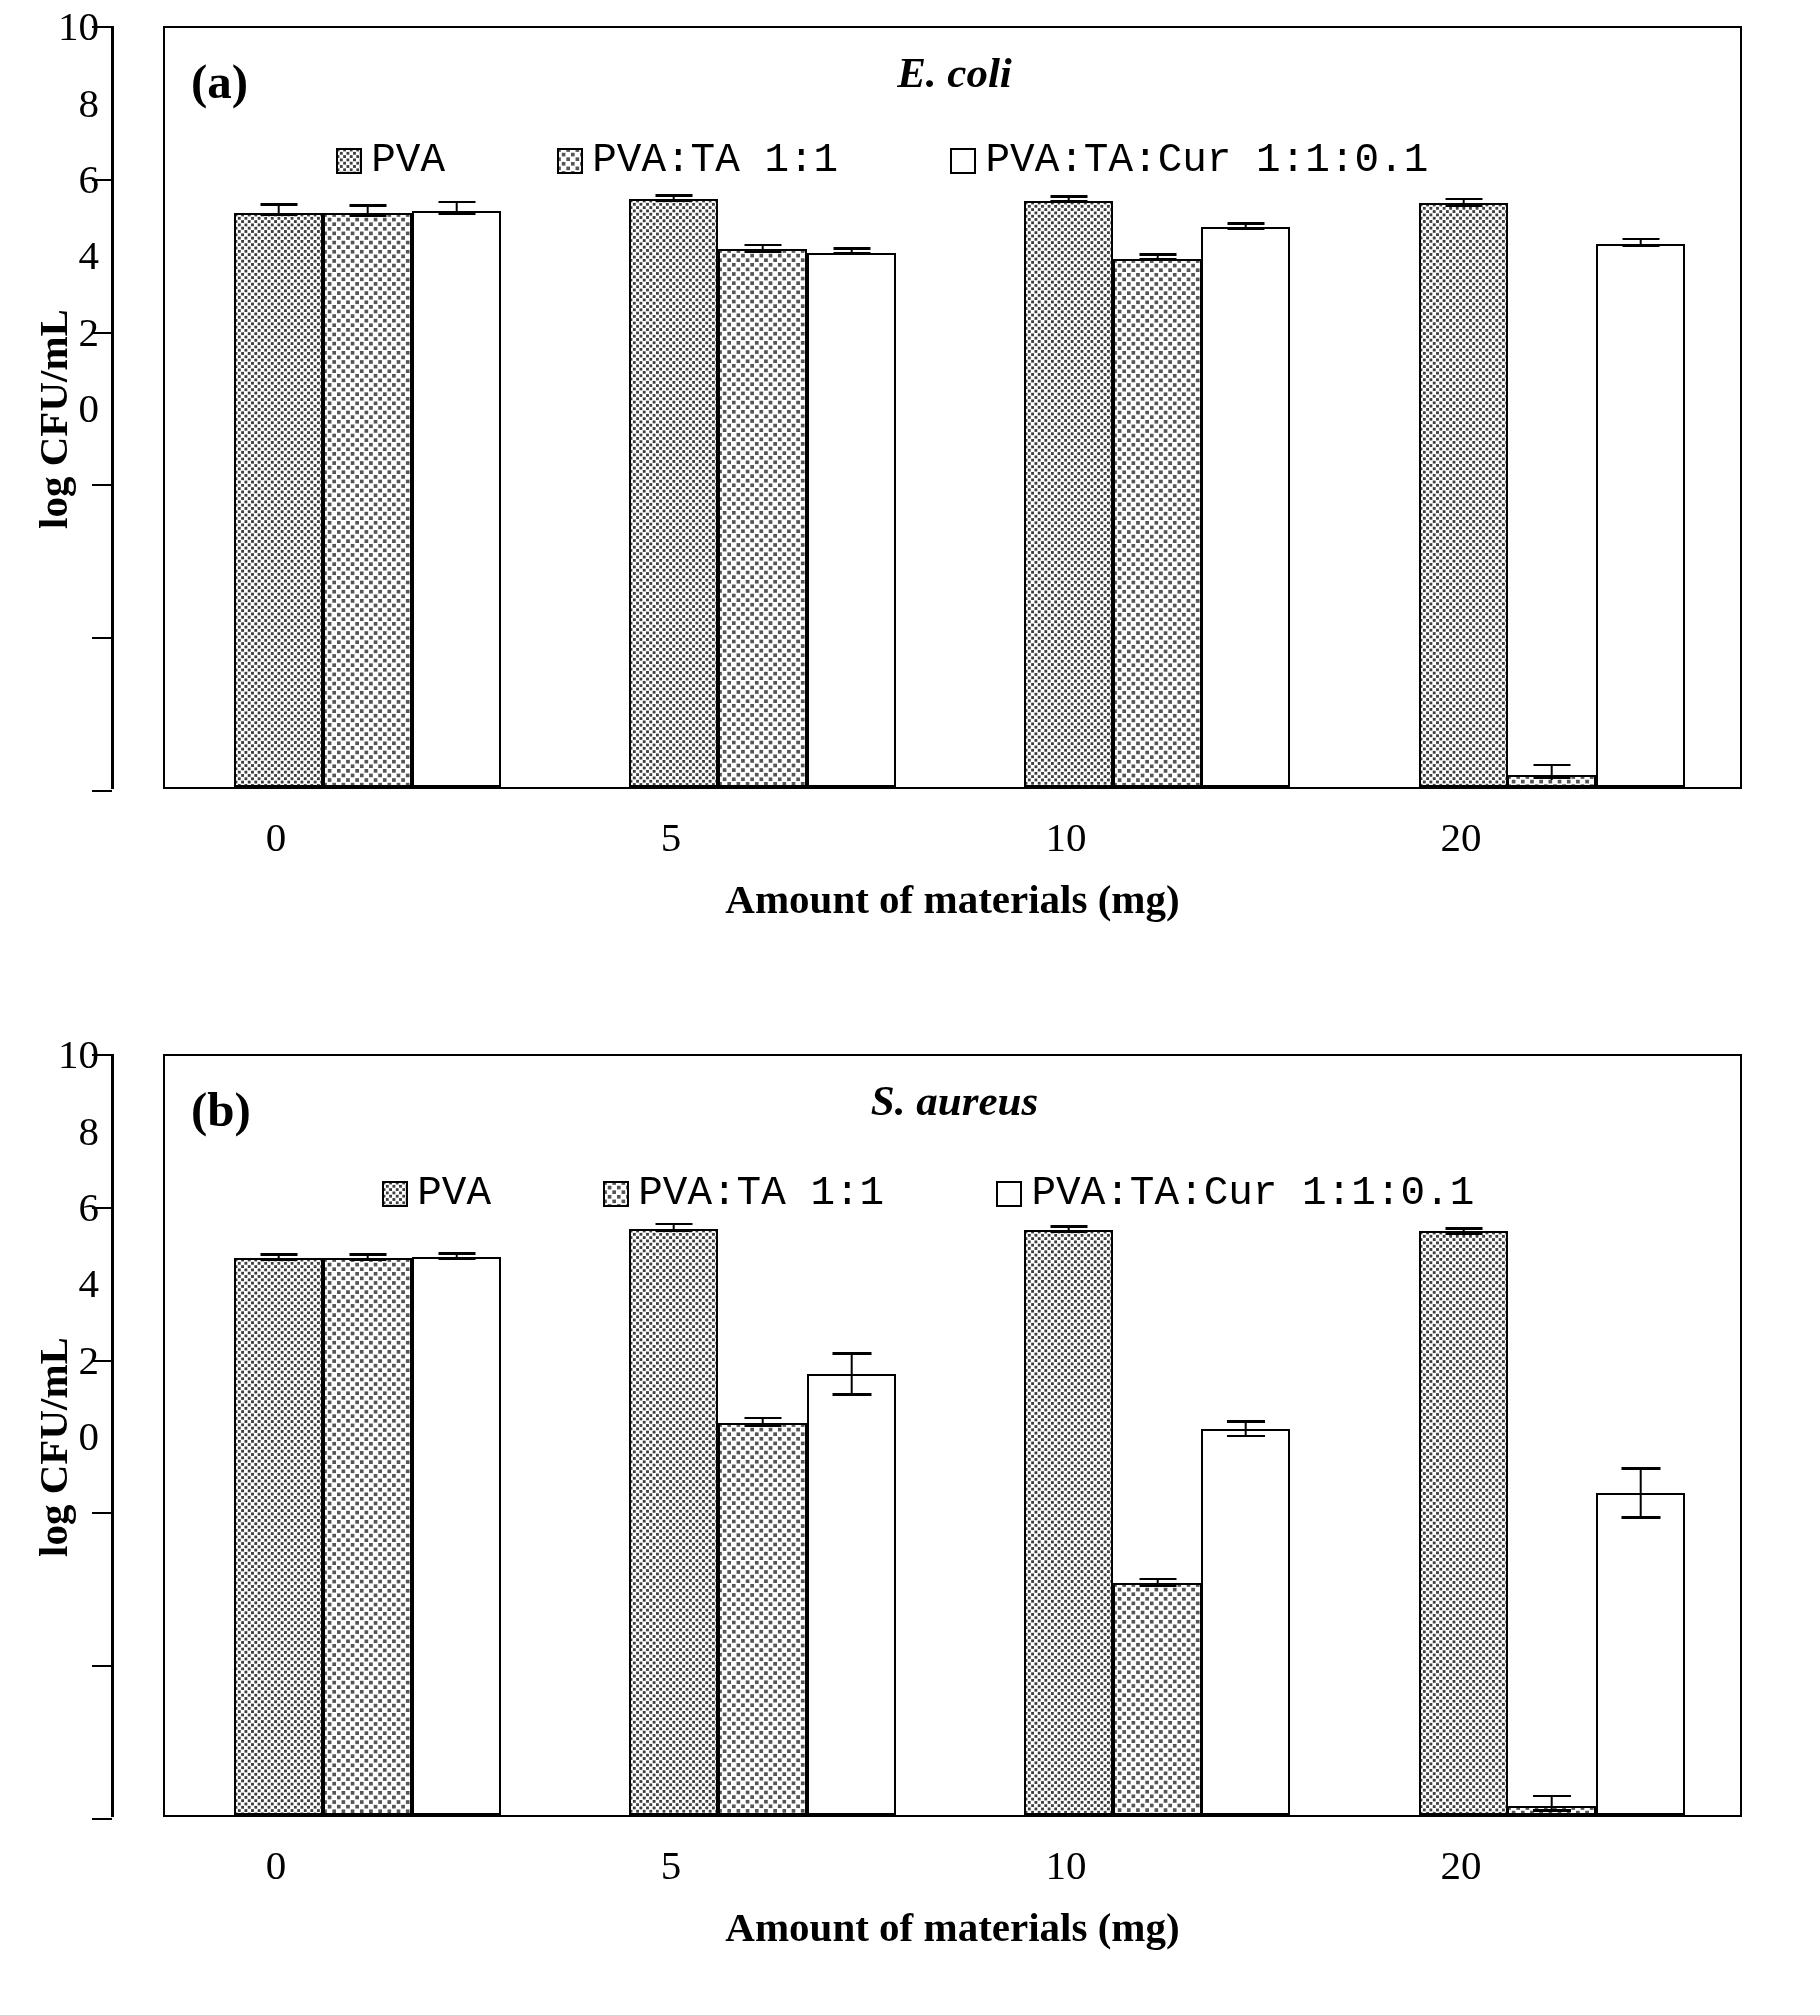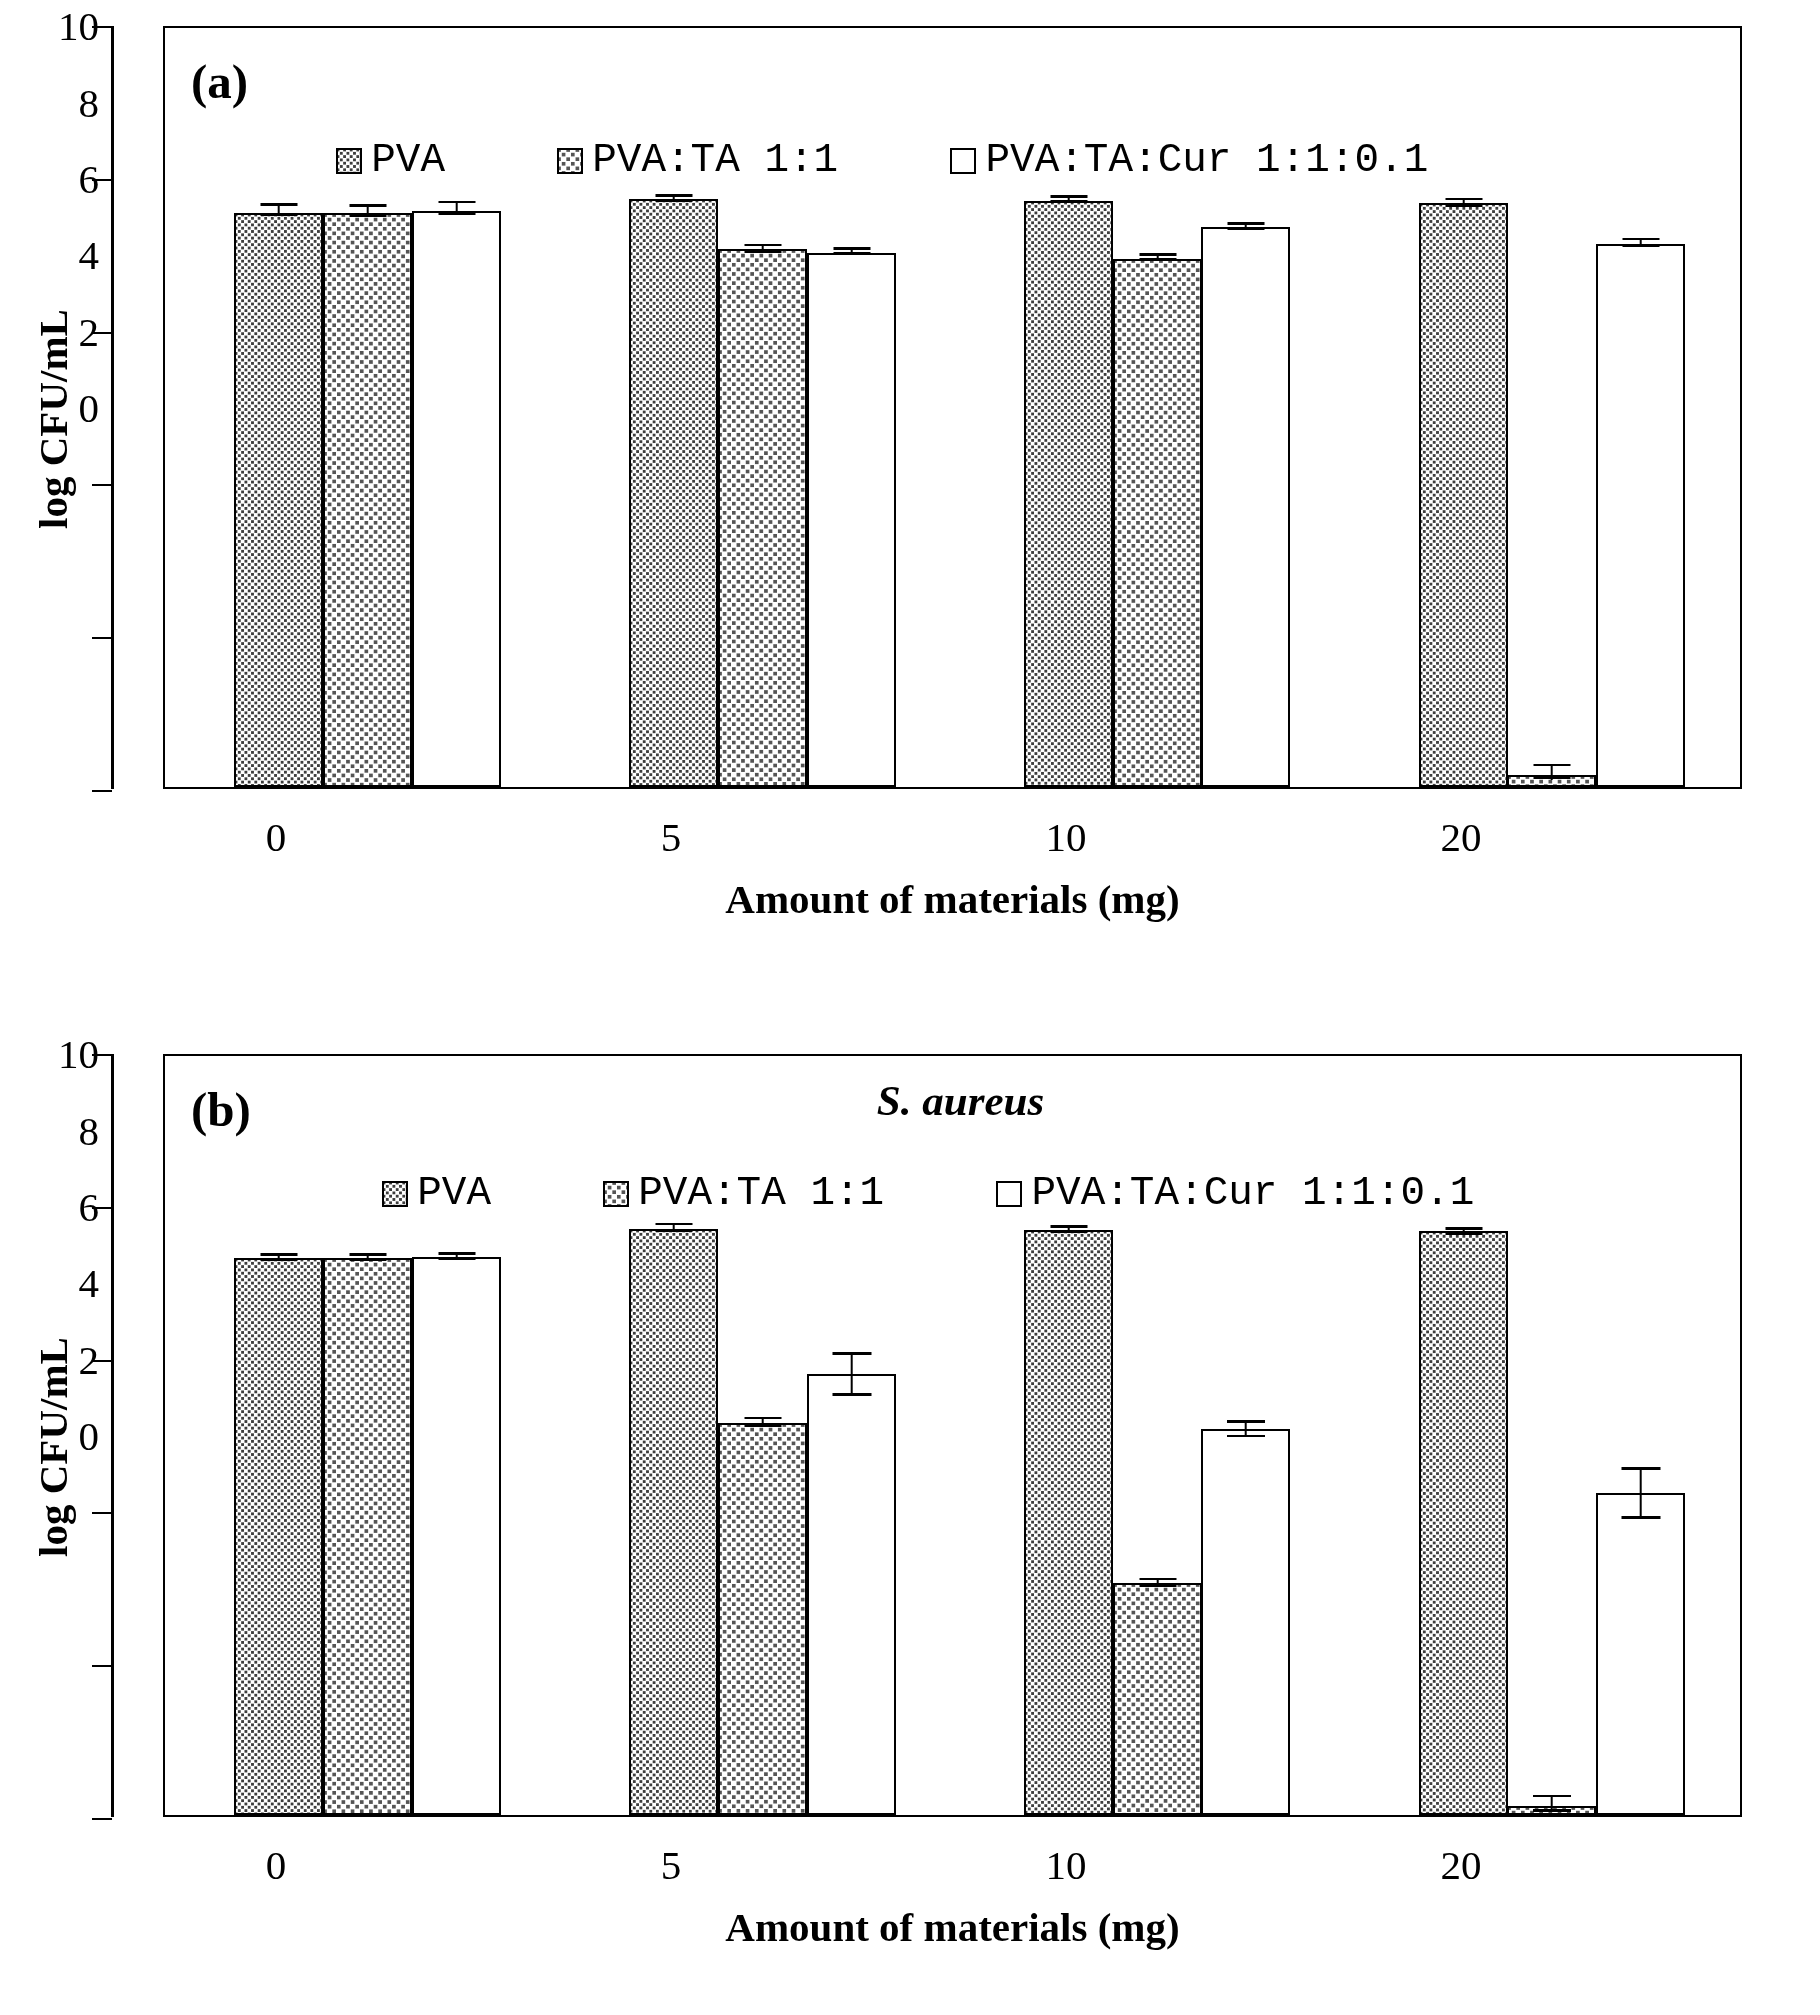--- a/index.html
+++ b/index.html
@@ -116,20 +116,21 @@
     <div class="ytickmark" style="left:92px;width:20px;top:179px;"></div>
     <div class="ytickmark" style="left:92px;width:20px;top:332px;"></div>
     <div class="ytickmark" style="left:92px;width:20px;top:484px;"></div>
     <div class="ytickmark" style="left:92px;width:20px;top:637px;"></div>
     <div class="ytickmark" style="left:92px;width:20px;top:790px;"></div>
 
     <div class="frame" style="left:163px;top:26px;width:1579px;height:763px;">
 
       <div class="panel-label" style="left:26px;top:25px;">(a)</div>
 
+      <div class="species" style="left:0;top:20px;width:1579px;text-align:center;">E. coli</div>
 
       <div class="legend" style="left:171px;top:112px;">
         <div class="legend-item" style="margin-right:112px;">
           <span class="swatch fill-dark"></span>
           <span class="legend-label">PVA</span>
         </div>
         <div class="legend-item" style="margin-right:112px;">
           <span class="swatch fill-light"></span>
           <span class="legend-label">PVA:TA 1:1</span>
         </div>
@@ -246,21 +247,21 @@
     <div class="ytickmark" style="left:92px;width:20px;top:26px;"></div>
     <div class="ytickmark" style="left:92px;width:20px;top:179px;"></div>
     <div class="ytickmark" style="left:92px;width:20px;top:332px;"></div>
     <div class="ytickmark" style="left:92px;width:20px;top:484px;"></div>
     <div class="ytickmark" style="left:92px;width:20px;top:637px;"></div>
     <div class="ytickmark" style="left:92px;width:20px;top:790px;"></div>
 
     <div class="frame" style="left:163px;top:26px;width:1579px;height:763px;">
 
       <div class="panel-label" style="left:26px;top:25px;">(b)</div>
-      <div class="species" style="left:0;top:20px;width:1579px;text-align:center;padding-left:6px;">S. aureus</div>
+      <div class="species" style="left:0;top:20px;width:1579px;text-align:center;">S. aureus</div>
 
       <div class="legend" style="left:217px;top:117px;">
         <div class="legend-item" style="margin-right:112px;">
           <span class="swatch fill-dark"></span>
           <span class="legend-label">PVA</span>
         </div>
         <div class="legend-item" style="margin-right:112px;">
           <span class="swatch fill-light"></span>
           <span class="legend-label">PVA:TA 1:1</span>
         </div>

